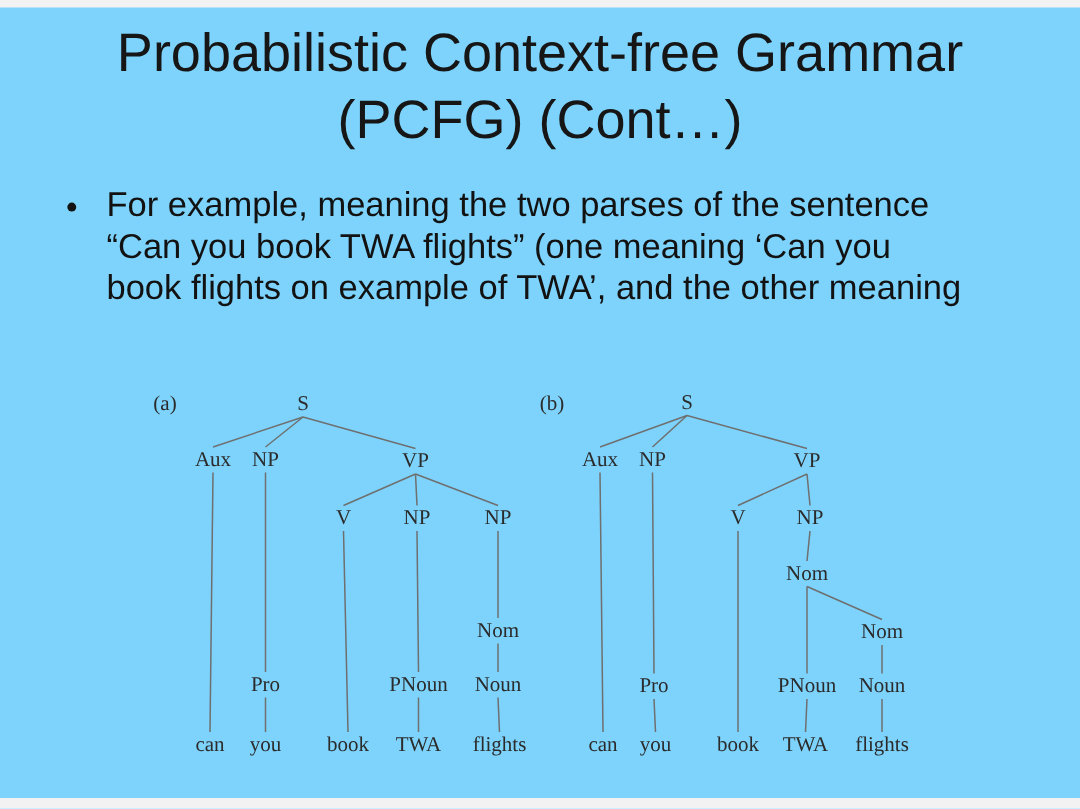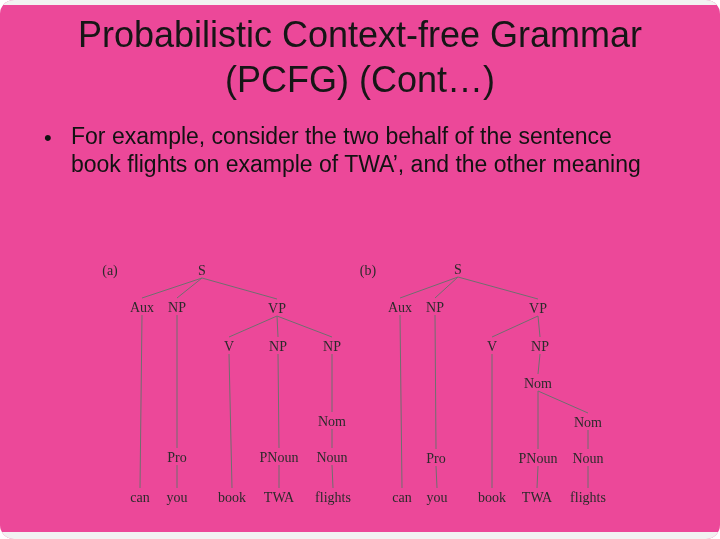--- a/index.html
+++ b/index.html
@@ -1,23 +1,22 @@
 <!DOCTYPE html>
 <html><head>
 <meta charset="utf-8">
 <style>
   html, body { margin: 0; padding: 0; background: #ffffff; }
   .page {
     position: relative;
     width: 720px;
     height: 539px;
-    background: #ec4899;
+    background: #7dd3fc;
     overflow: hidden;
     font-family: "Liberation Sans", sans-serif;
-    border-radius: 14px;
   }
   .edge-shade {
     position: absolute;
     left: 0;
     width: 720px;
     background: #f2f2f2;
   }
   .edge-shade.top { top: 0; height: 5px; }
   .edge-shade.bottom { bottom: 0; height: 7px; }
   .title {
@@ -64,21 +63,22 @@
   <div class="edge-shade top"></div>
 
   <div class="title">
     <div>Probabilistic Context-free Grammar</div>
     <div>(PCFG) (Cont…)</div>
   </div>
 
   <div class="bullet-row">
     <div class="bullet-marker">•</div>
     <div class="bullet-text">
-      <div>For example, consider the two behalf of the sentence</div>
+      <div>For example, meaning the two parses of the sentence</div>
+      <div>“Can you book TWA flights” (one meaning ‘Can you</div>
       <div>book flights on example of TWA’, and the other meaning</div>
     </div>
   </div>
 
   <svg id="parse-trees" class="figure-svg" width="720" height="539" viewBox="0 0 720 539">
       <g>
         <line x1="202" y1="278" x2="142" y2="298" stroke="#6f6f6f" stroke-width="1"></line>
         <line x1="202" y1="278" x2="177" y2="298" stroke="#6f6f6f" stroke-width="1"></line>
         <line x1="202" y1="278" x2="277" y2="299" stroke="#6f6f6f" stroke-width="1"></line>
         <line x1="142" y1="315" x2="140" y2="488" stroke="#6f6f6f" stroke-width="1"></line>

